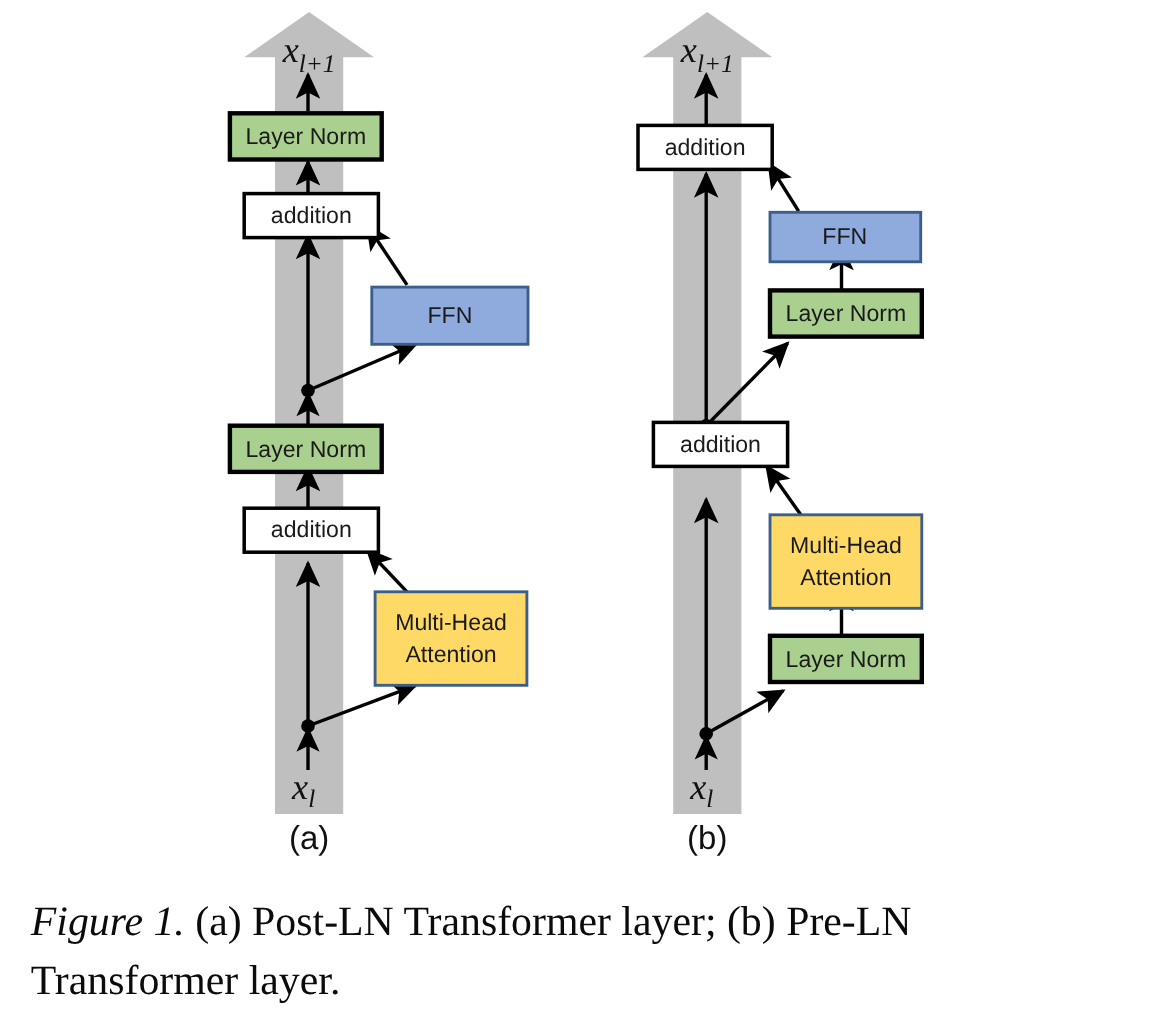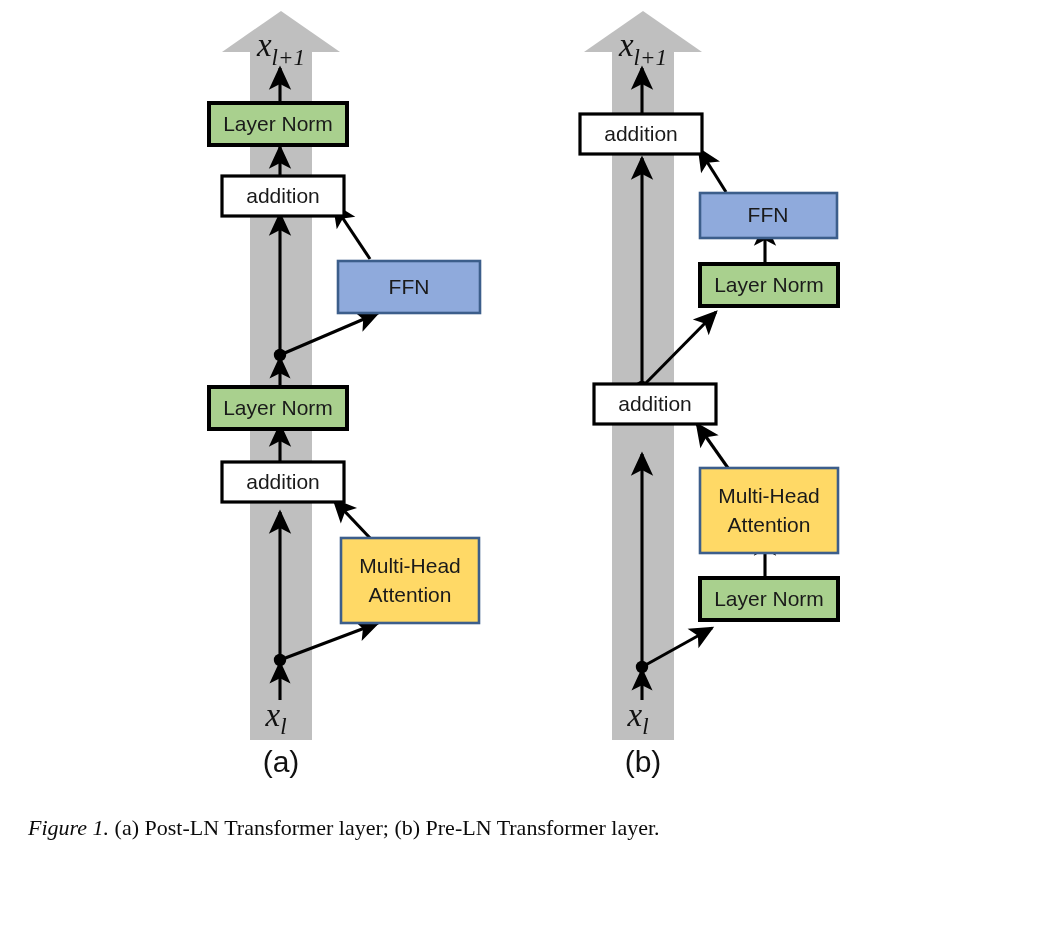--- a/index.html
+++ b/index.html
@@ -48,21 +48,21 @@
     font-size: 30px;
     fill: #111111;
     text-anchor: middle;
   }
   .caption {
     position: absolute;
     left: 28px;
     top: 812px;
     width: 990px;
     font-family: "Liberation Serif", serif;
-    font-size: 22px;
+    font-size: 38px;
     line-height: 1.42;
     color: #0b0b0b;
   }
   .caption .fig-no {
     font-style: italic;
   }
 </style>
 </head>
 <body>
 

